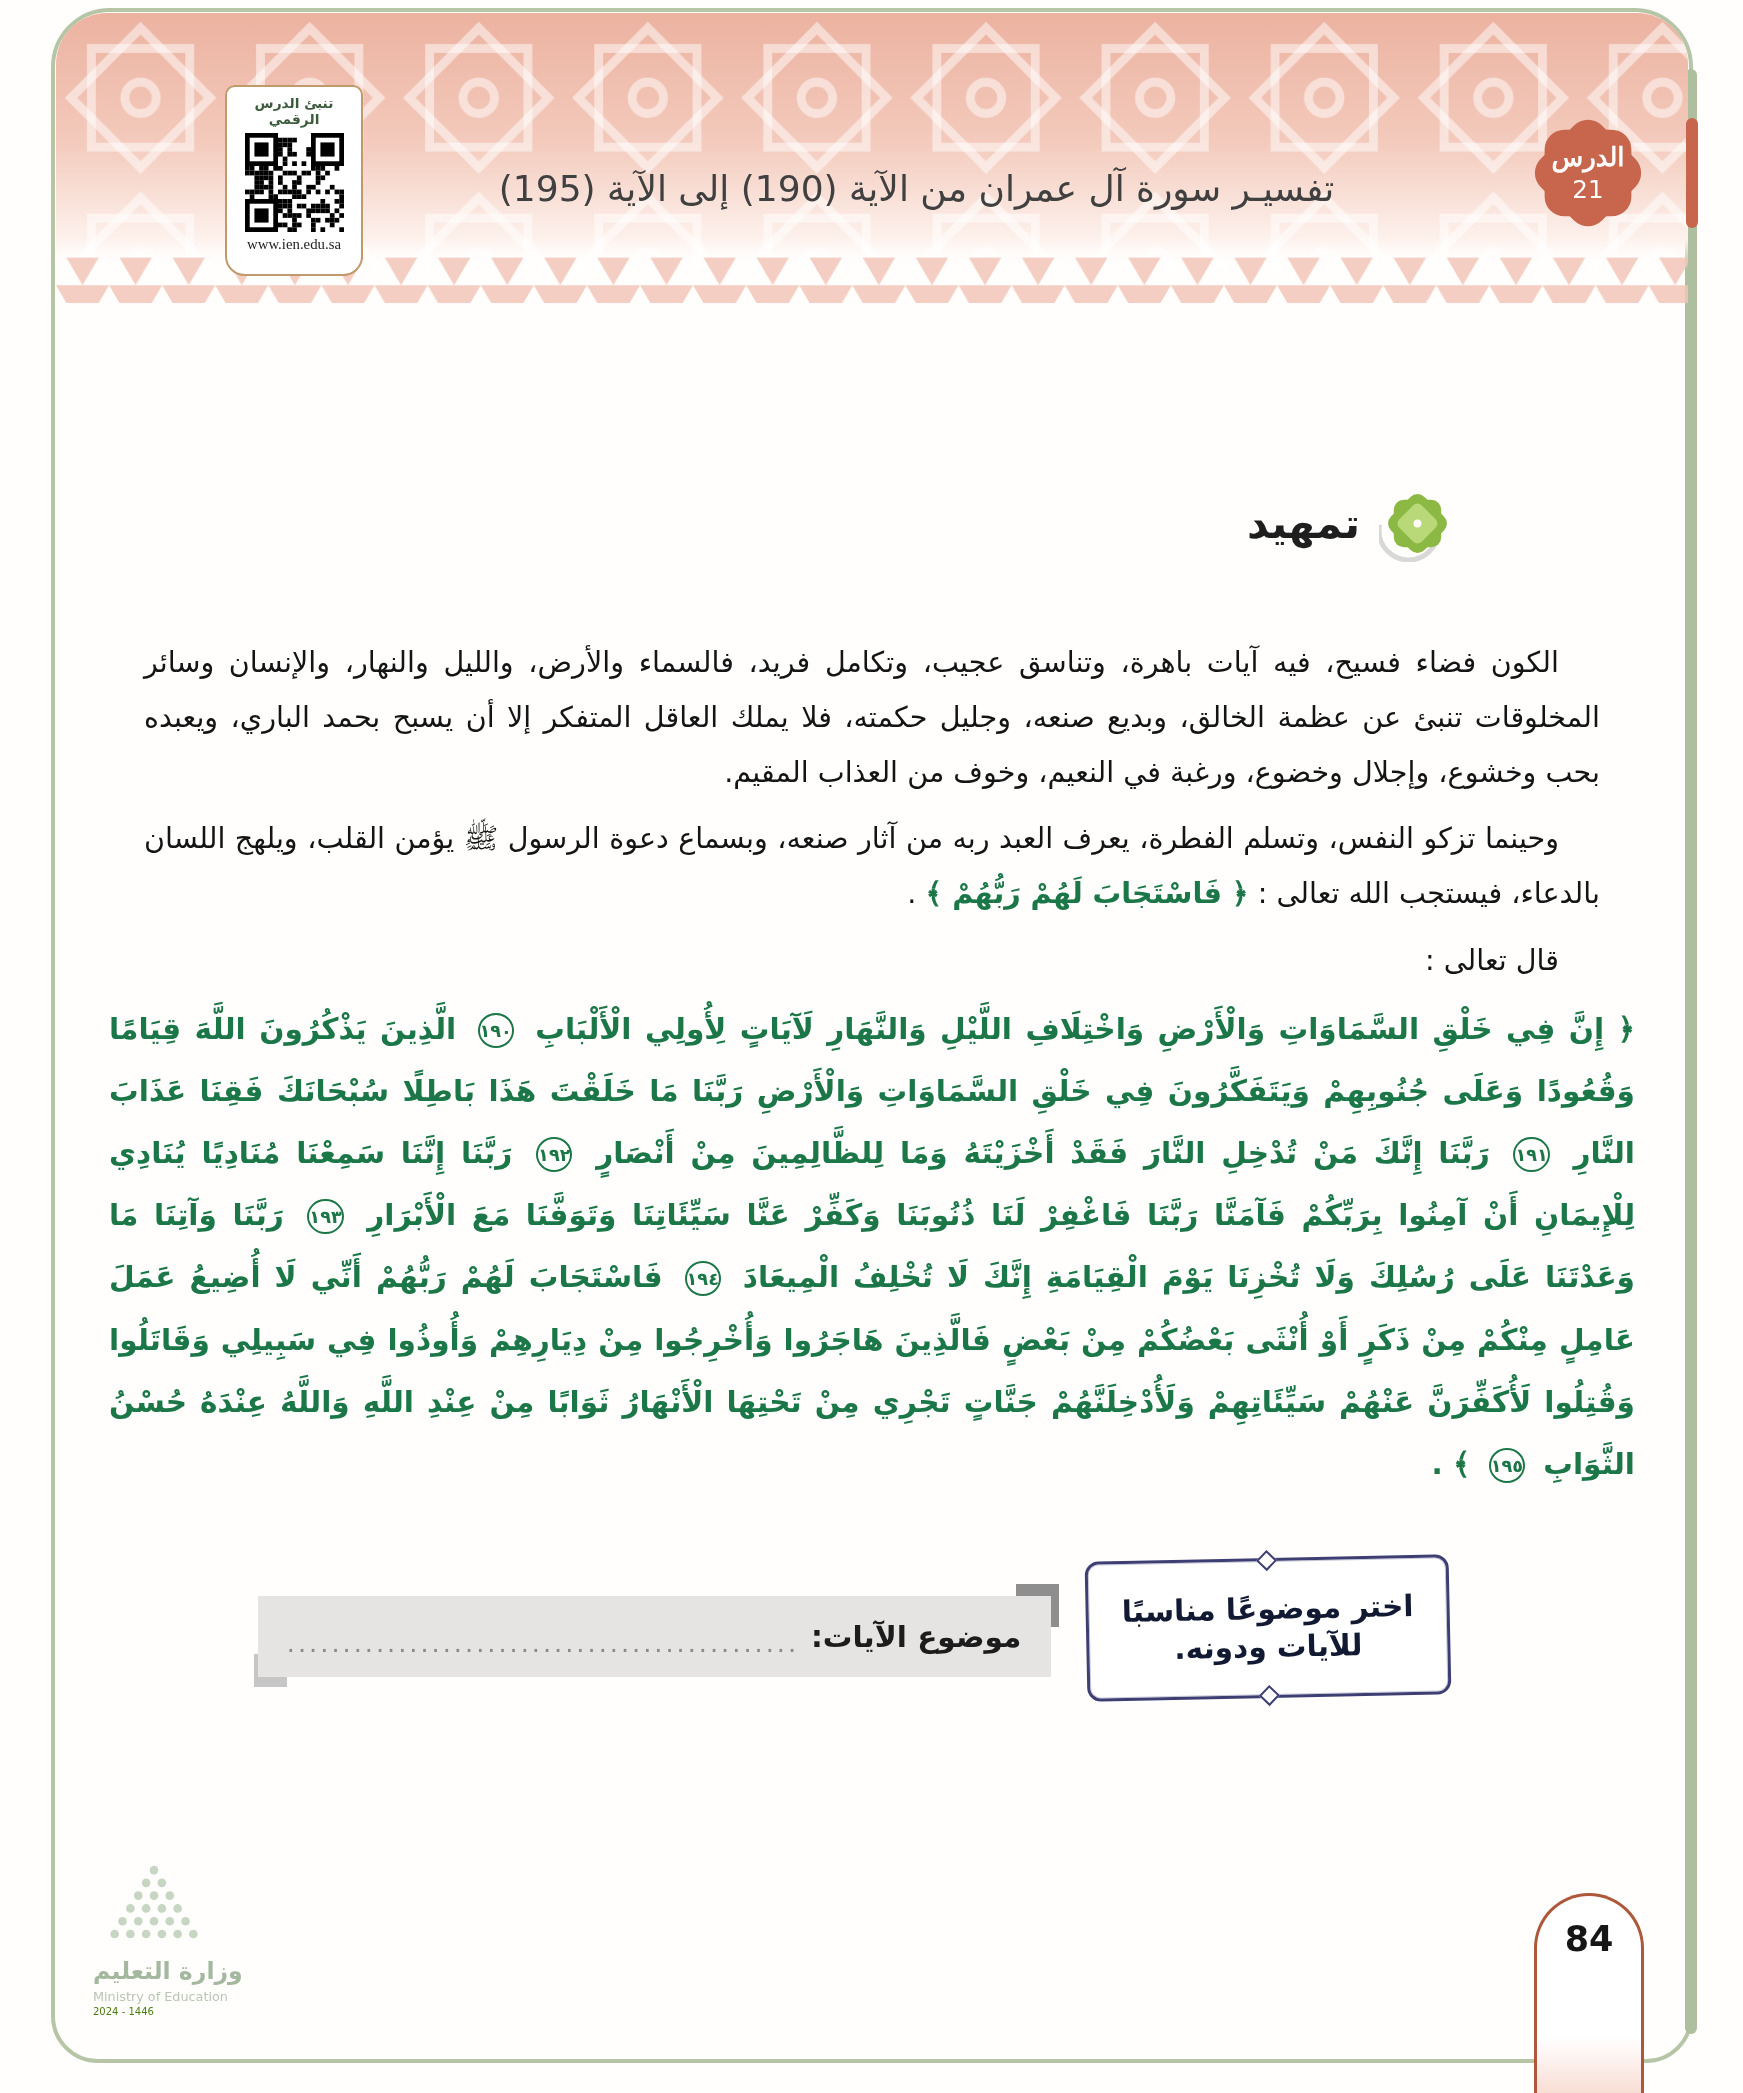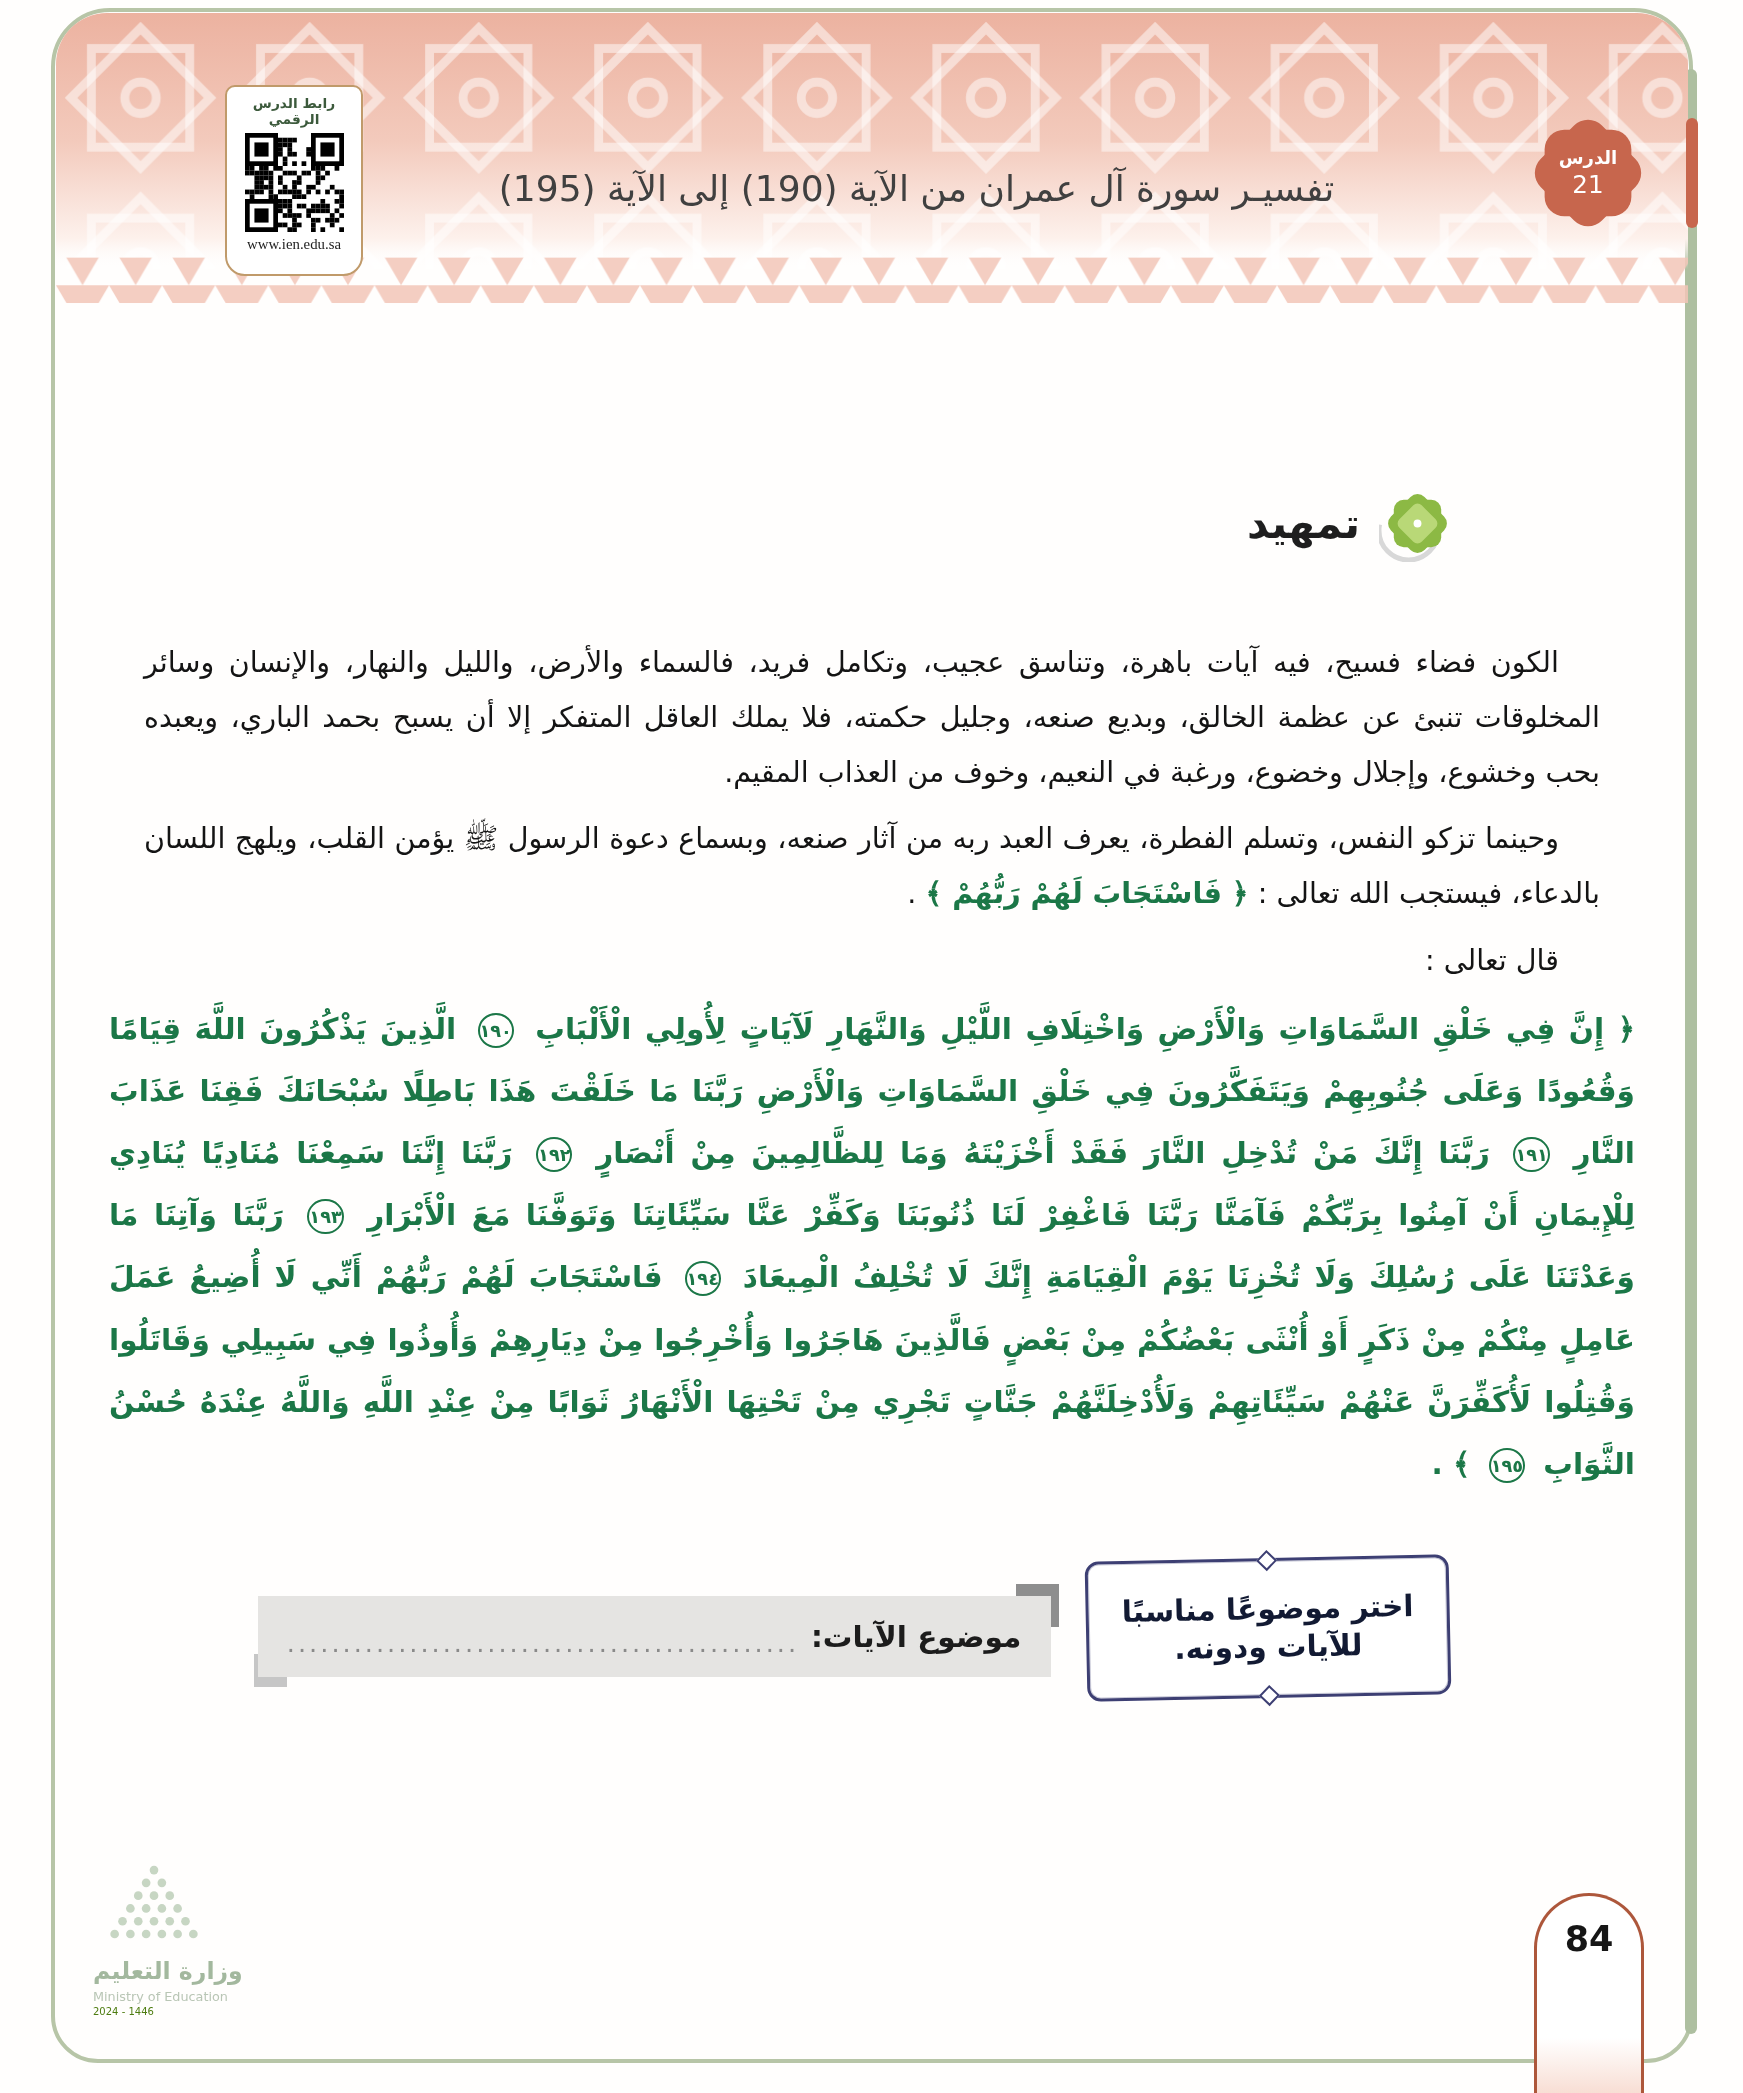--- a/index.html
+++ b/index.html
@@ -25,21 +25,21 @@
   .qr-box { margin: 5.9px auto 3.9px; width: 99px; height: 99px; }
   .qr-url { font-family: "Liberation Serif", serif; font-size: 14.8px; color: #222; }
 
   
   .page-title { position: absolute; left: 414px; right: 325px; top: 168px; direction: rtl;
                 text-align: center; font-size: 36px; font-weight: normal; color: #404040; z-index: 5; }
   .lesson-badge { position: absolute; right: 87px; top: 104px; width: 138px; height: 138px; z-index: 5; }
   .lesson-badge svg { position: absolute; inset: 0; }
   .badge-text { position: absolute; inset: 0; display: flex; flex-direction: column;
                 align-items: center; justify-content: center; color: #fff; direction: rtl; }
-  .badge-label { font-size: 18px; font-weight: bold; letter-spacing: 2px; }
+  .badge-label { font-size: 26px; font-weight: bold; letter-spacing: 2px; font-family: Liberation Serif, serif; }
   .badge-number { font-size: 24.6px; margin-top: 2px; }
   .badge-tab { position: absolute; right: 46px; top: 118px; width: 11.8px; height: 110px;
                background: #c7664d; border-radius: 6.9px; z-index: 4; }
 
   
   .tamheed { position: absolute; right: 288px; top: 485px; direction: rtl; display: flex;
              align-items: center; gap: 19px; z-index: 5; }
   .tamheed-word { font-size: 42px; font-weight: bold; color: #1e1e1e; letter-spacing: 3.9px; }
 
   
@@ -116,21 +116,21 @@
           <path d="M0 0 H54 L27 46 Z" fill="#f2c6b7" fill-opacity="0.85"></path>
         </pattern>
       </defs>
       <rect width="1660" height="260" fill="url(#fade)"></rect>
       <rect width="1660" height="260" fill="url(#stars)"></rect>
       <rect y="248" width="1660" height="46" fill="url(#saw)"></rect>
     </svg>
   </div>
 
   <div class="qr-bookmark">
-    <div class="qr-title">رابط الدرس الرقمي</div>
+    <div class="qr-title">تنبئ الدرس الرقمي</div>
     <div class="qr-box"><svg width="99" height="99" viewBox="0 0 105 105" xmlns="http://www.w3.org/2000/svg">
           <rect width="105" height="105" fill="#fff"></rect>
           <rect x="0" y="0" width="35" height="35" fill="#000"></rect>
           <rect x="5" y="5" width="25" height="25" fill="#fff"></rect>
           <rect x="10" y="10" width="15" height="15" fill="#000"></rect>
           <rect x="70" y="0" width="35" height="35" fill="#000"></rect>
           <rect x="75" y="5" width="25" height="25" fill="#fff"></rect>
           <rect x="80" y="10" width="15" height="15" fill="#000"></rect>
           <rect x="0" y="70" width="35" height="35" fill="#000"></rect>
           <rect x="5" y="75" width="25" height="25" fill="#fff"></rect>

